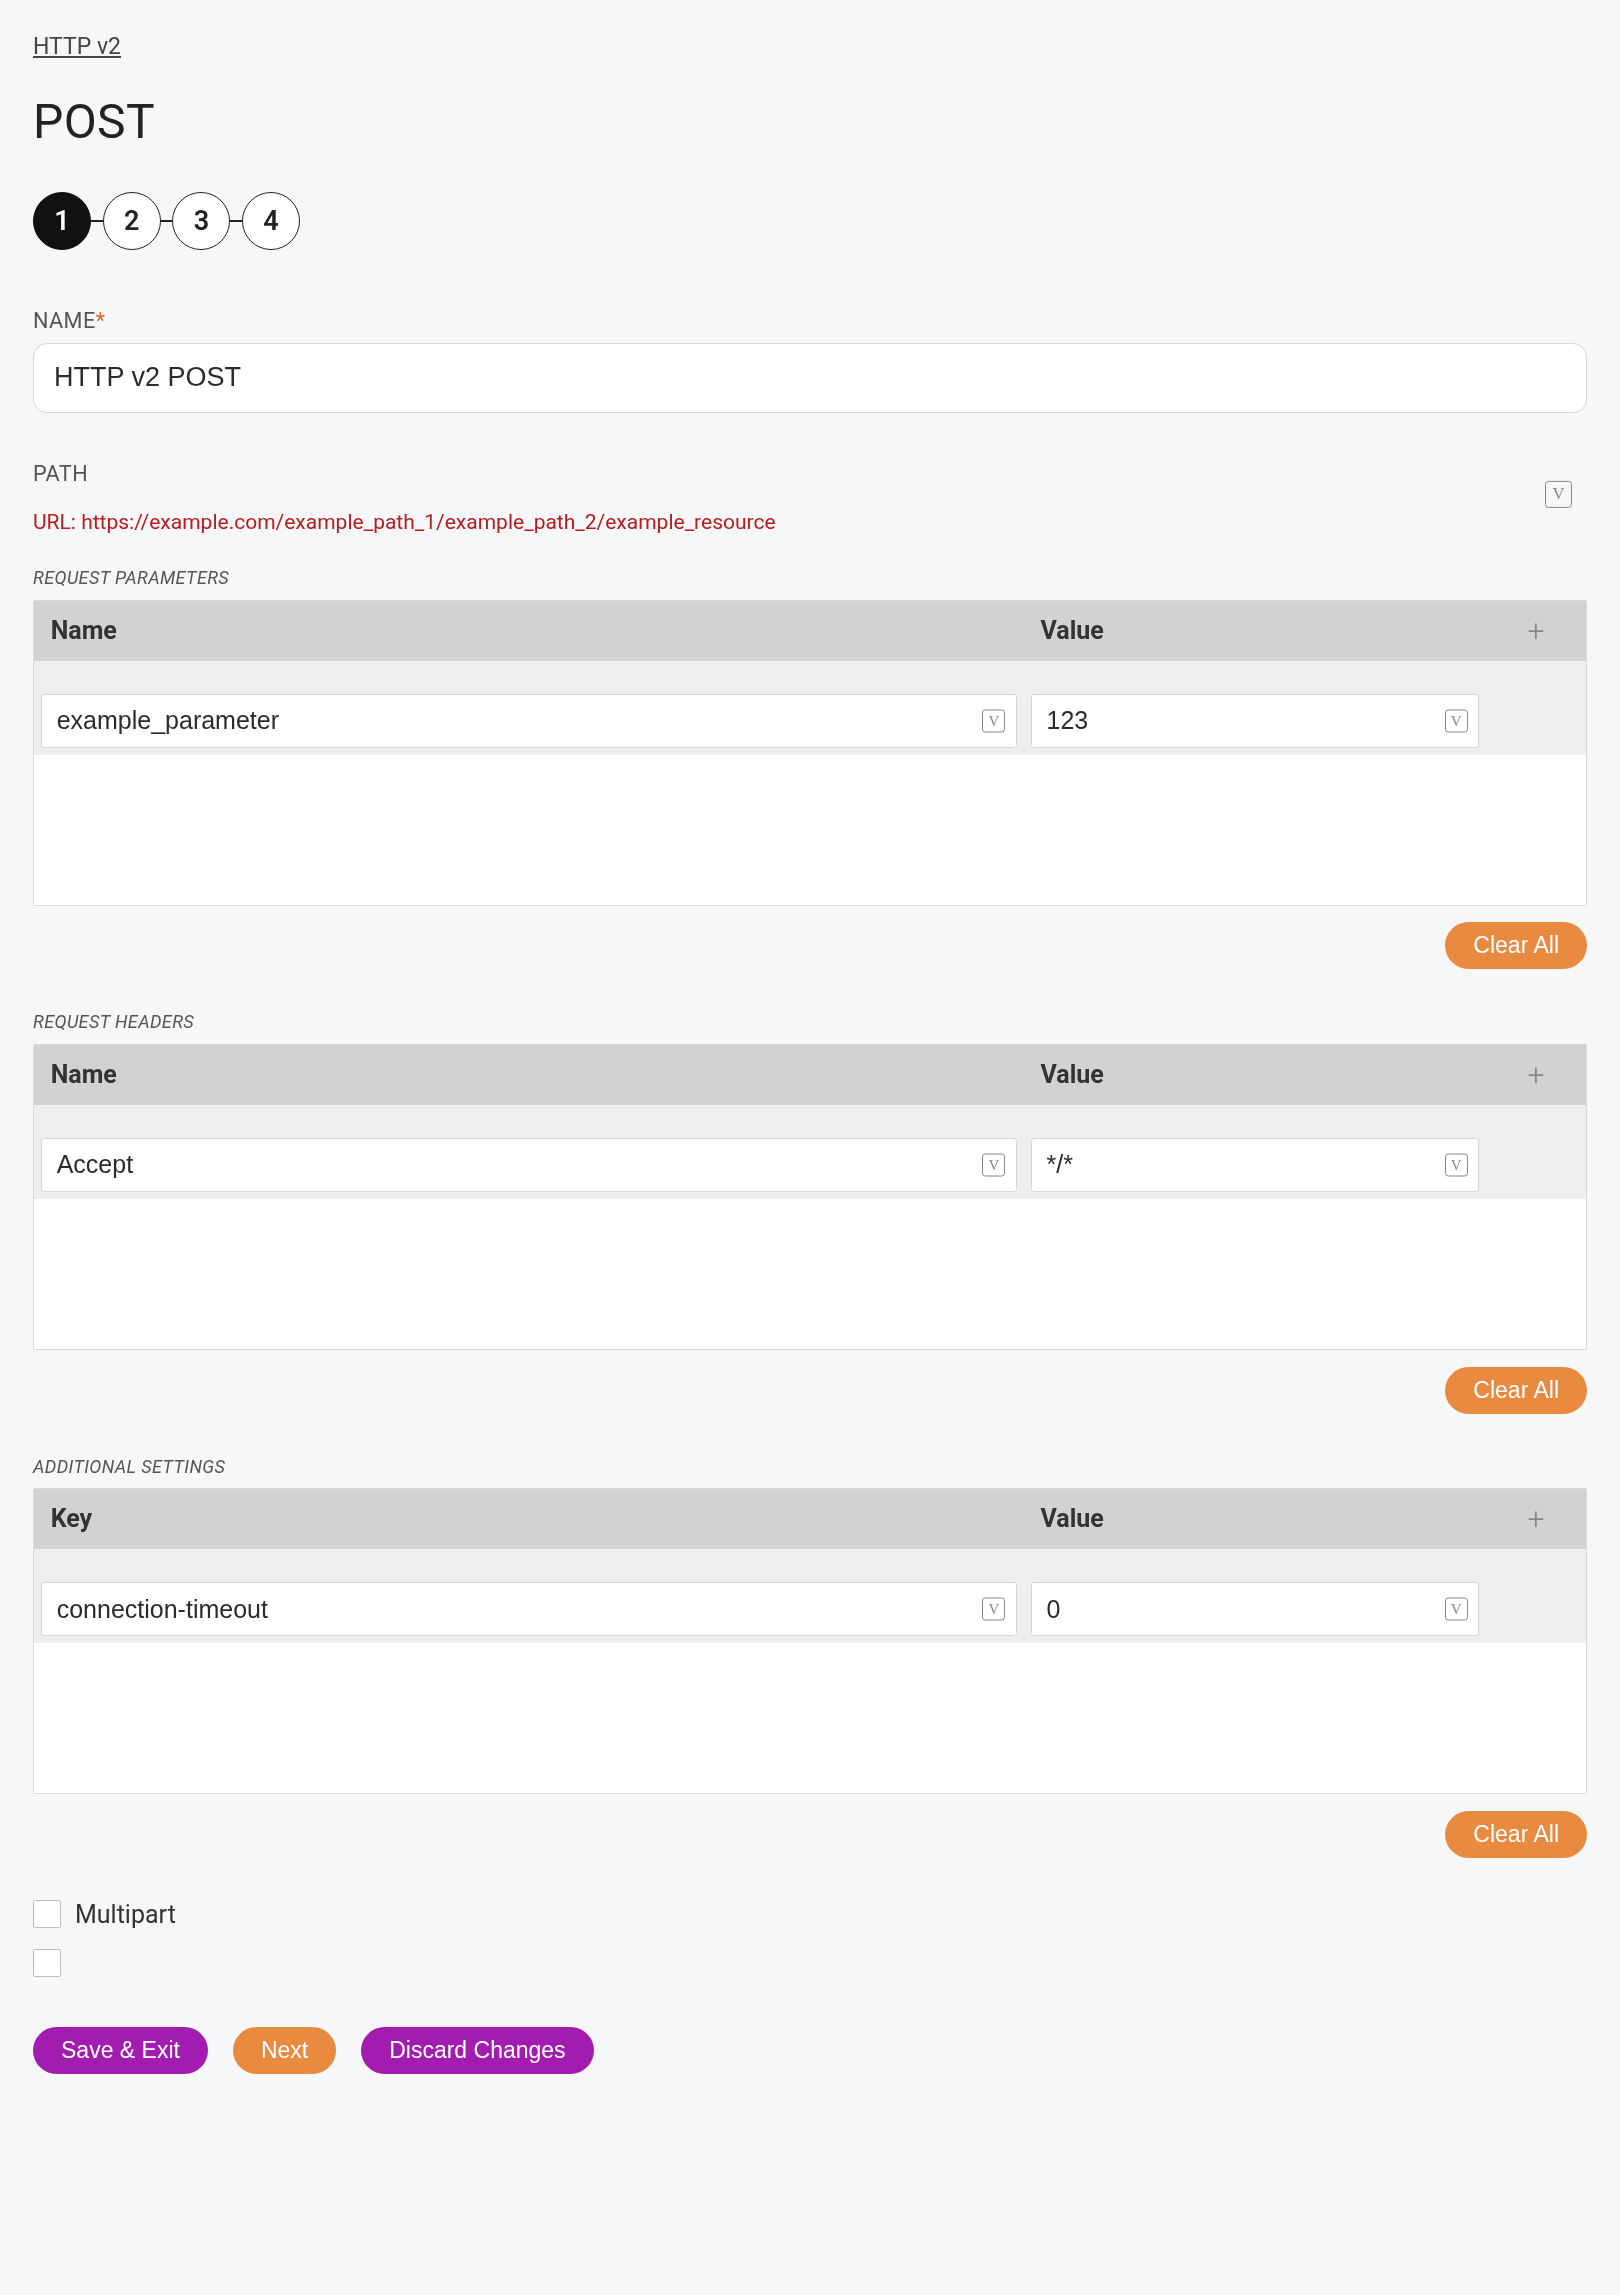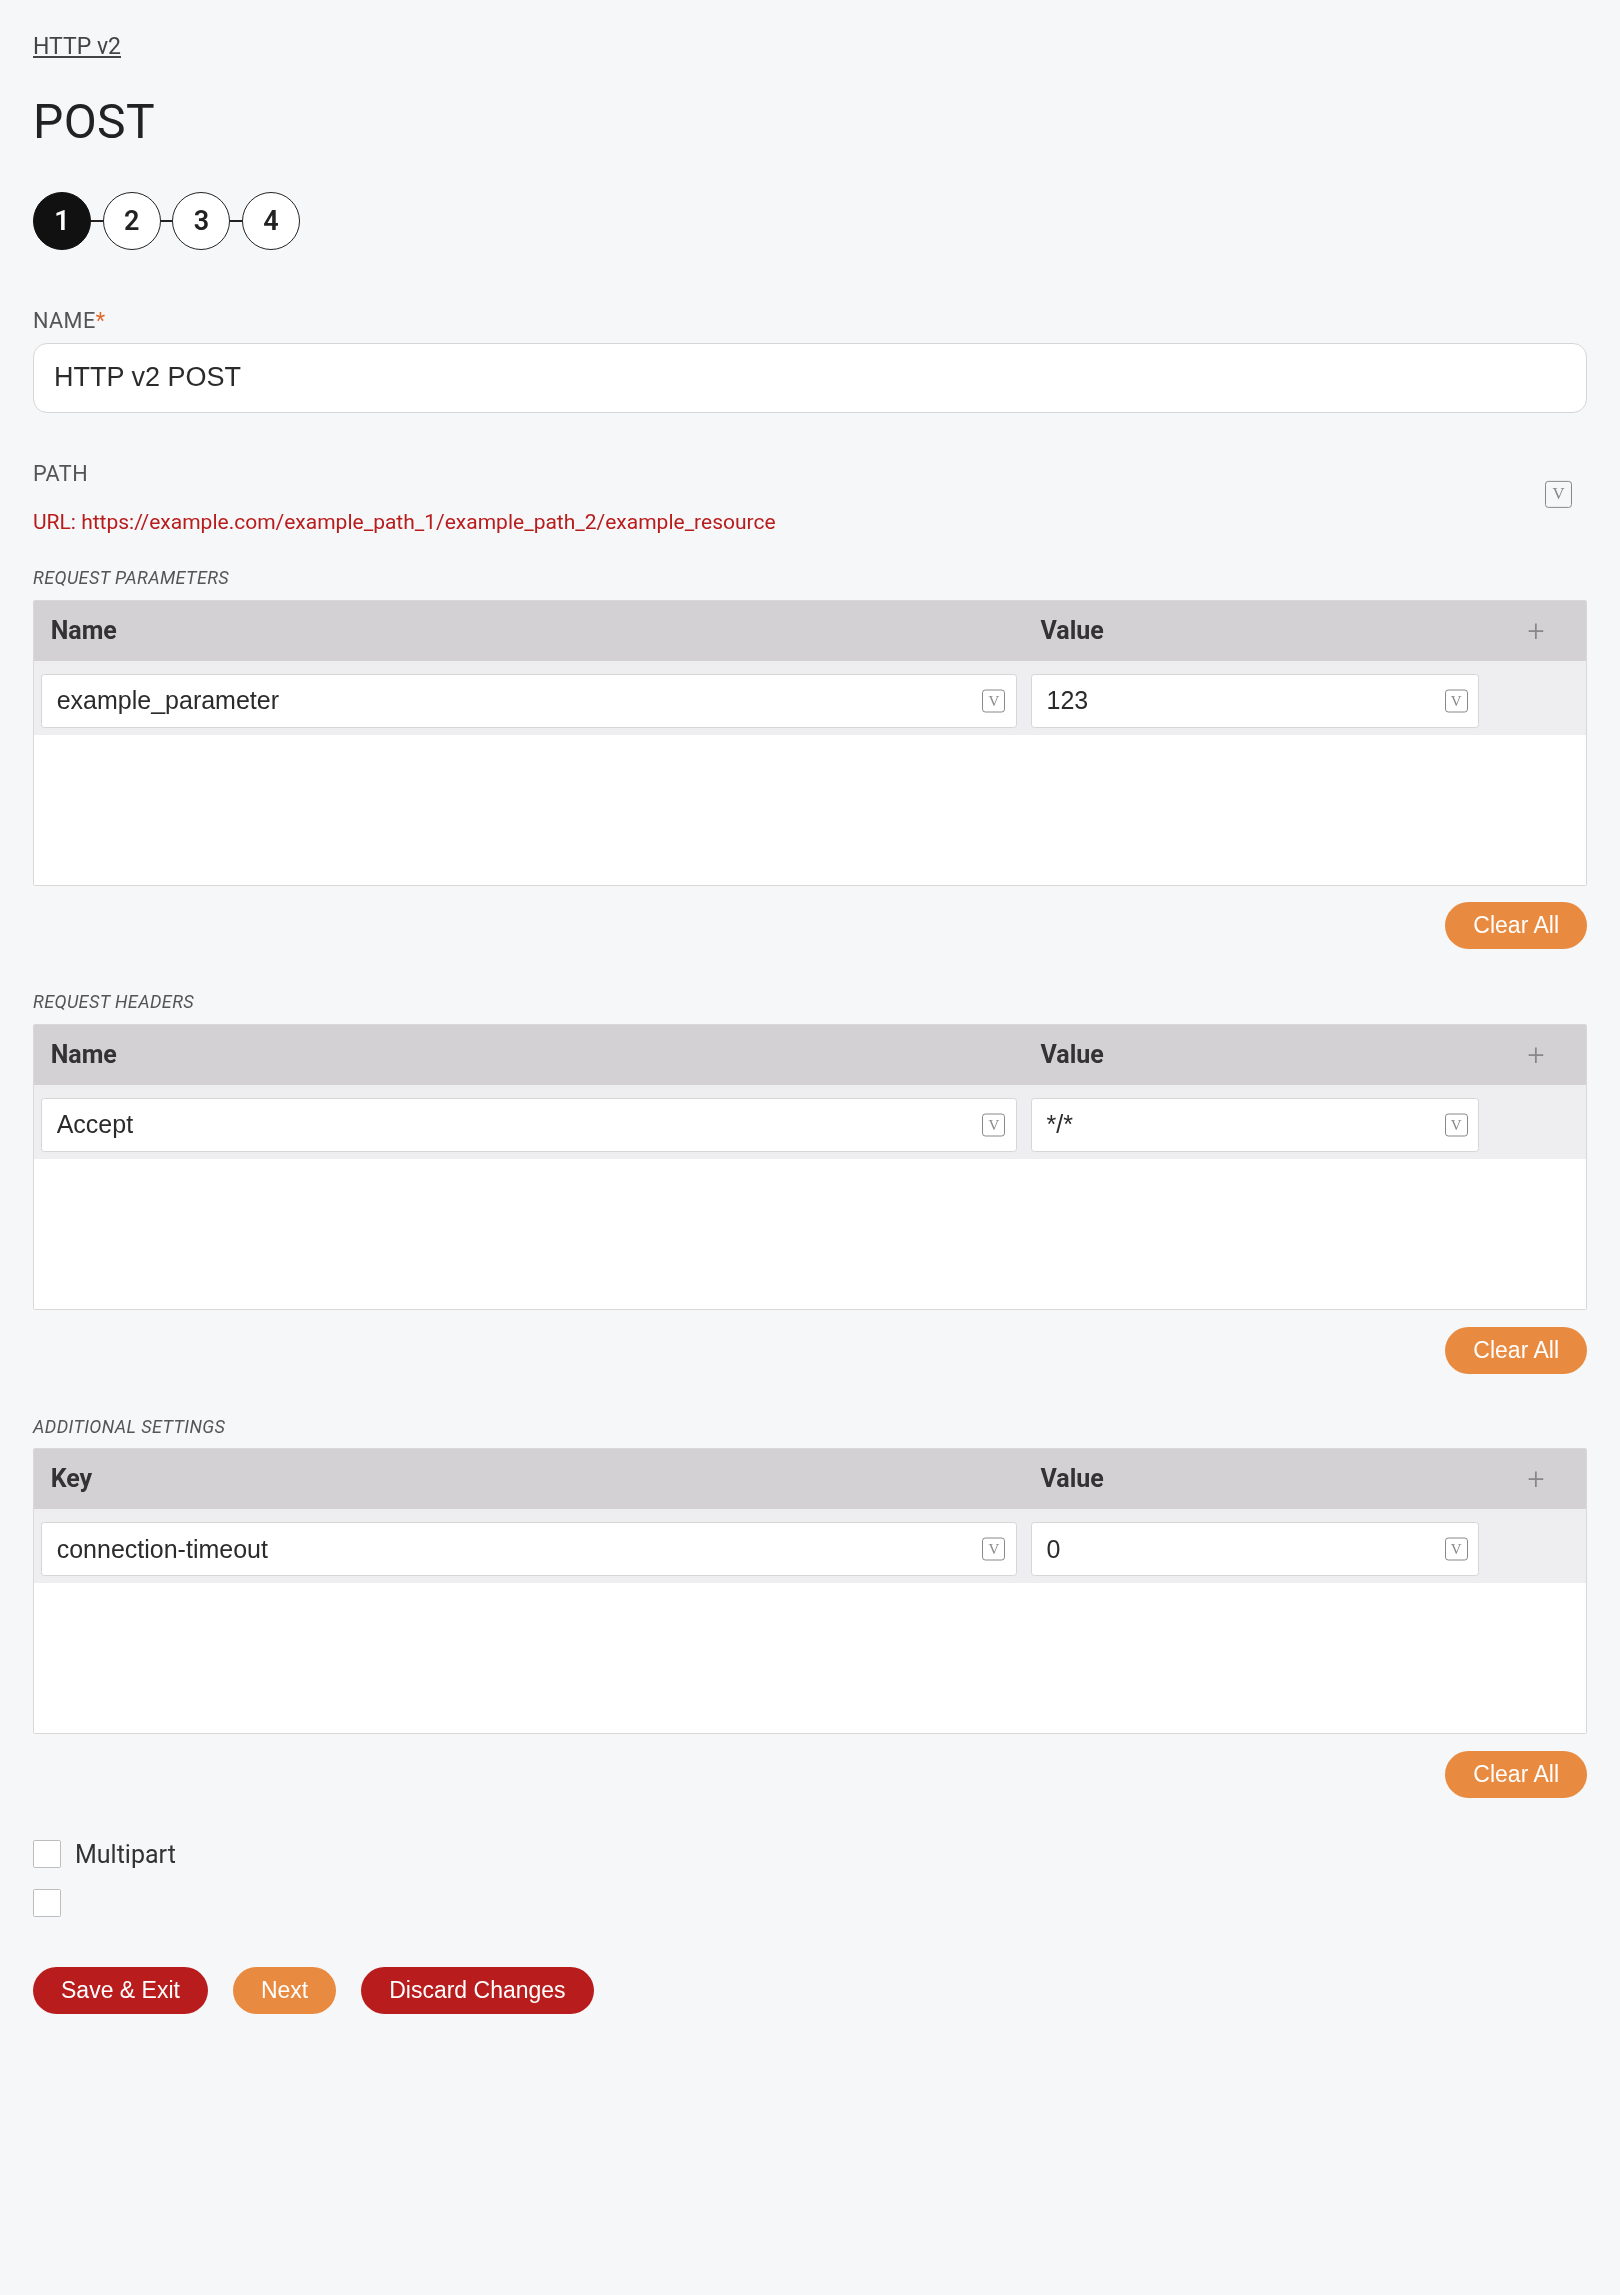--- a/index.html
+++ b/index.html
@@ -119,21 +119,21 @@
   .grid-cell-value { flex: 1 1 28%; }
   .grid-cell-add { flex: 0 0 100px; display:flex; align-items:center; justify-content:center; }
   .grid-header .gcell {
     padding: 15px 16.7px;
     font-size: 25px;
     font-weight: 700;
     color: #333;
   }
   .grid-body {
     background: #eeedef;
-    padding: 6px 0 0 0;
+    padding: 26px 0 0 0;
   }
   .grid-row .gcell { padding: 6.7px 6.7px; }
   .grid-empty {
     height: 150px;
     background: #fff;
   }
   .cell-input-wrap { position: relative; }
   .cell-input {
     width: 100%;
     font-size: 25px;
@@ -173,21 +173,21 @@
   .pill-btn {
     border: none;
     border-radius: 832px;
     padding: 10px 28px;
     font-size: 23px;
     font-weight: 500;
     cursor: pointer;
     color: #fff;
   }
   .pill-orange { background: #e88a3f; }
-  .pill-gray   { background: #b91c1c; }
+  .pill-gray   { background: #a21caf; }
   .checkbox-row {
     display: flex;
     align-items: center;
     gap: 14px;
     margin-bottom: 15px;
     margin-top: 20px;
   }
   .checkbox-box {
     width: 28px;
     height: 28px;

